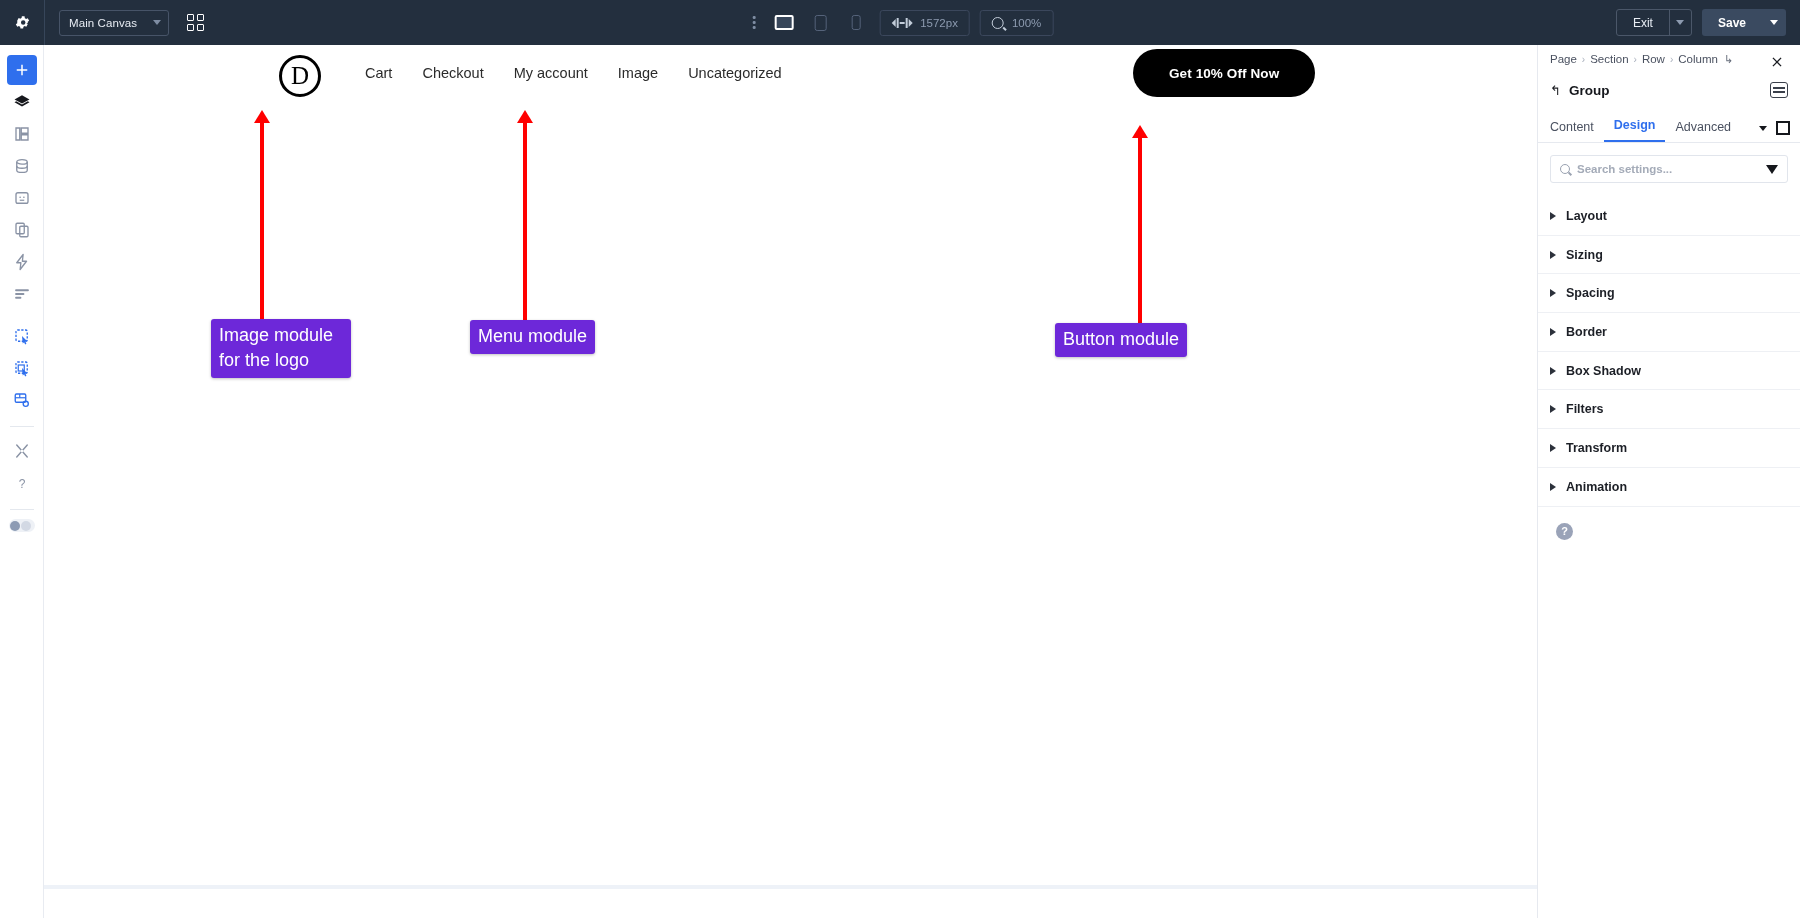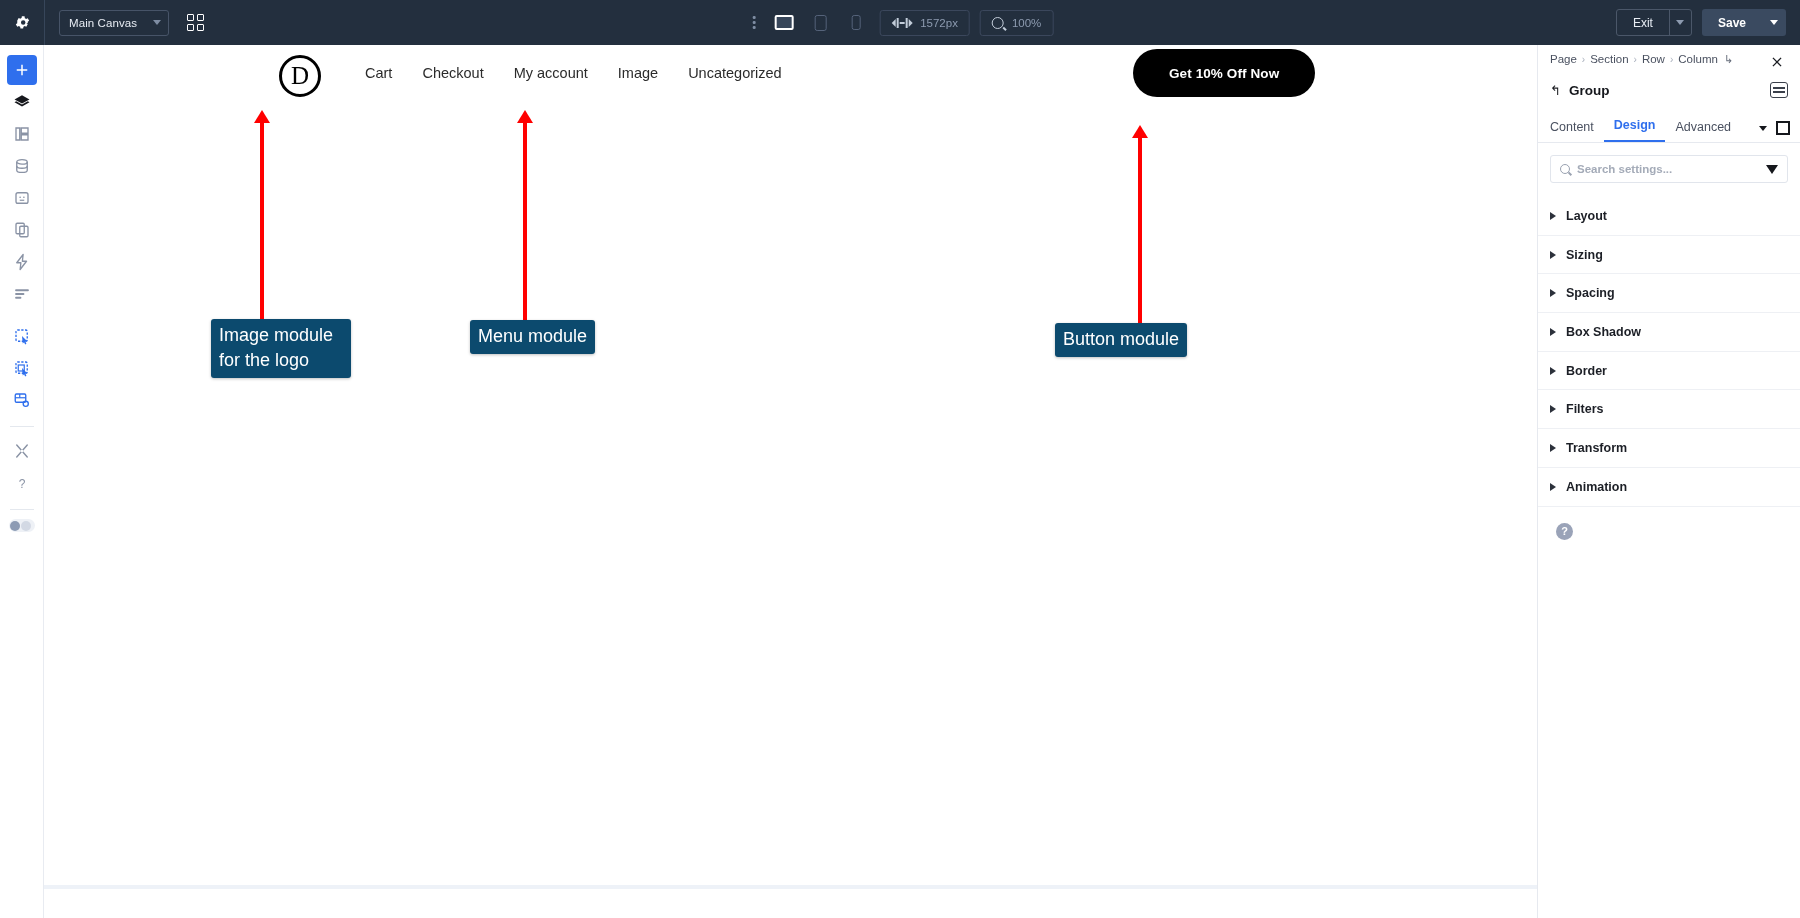--- a/index.html
+++ b/index.html
@@ -119,21 +119,21 @@
   .hr-bottom { position: absolute; left: 0; top: 840px; width: 1493px; height: 4px; background: #eef2f8; }
 
   
   .anno-arrow { position: absolute; width: 4px; background: #ff0000; }
   .anno-head {
     position: absolute; width: 0; height: 0;
     border-left: 8px solid transparent; border-right: 8px solid transparent;
     border-bottom: 13px solid #ff0000;
   }
   .anno-label {
-    position: absolute; background: #0c4a6e; color: #ffffff;
+    position: absolute; background: #6d28d9; color: #ffffff;
     font-size: 18px; line-height: 25px; padding: 4px 8px 5px 8px; border-radius: 3px;
     white-space: pre-line; box-shadow: 0 1px 3px rgba(0,0,0,.25);
   }
 
   
   .rpanel {
     position: absolute; top: 45px; right: 0; width: 263px; height: 873px;
     background: #ffffff; border-left: 1px solid #e6e9ef;
   }
   .rp-crumb { display: flex; align-items: center; height: 28px; padding: 0 12px; }
@@ -422,25 +422,25 @@
       <div class="acc-row">
         <span class="tri"></span>
         <span class="atxt">Sizing</span>
       </div>
       <div class="acc-row">
         <span class="tri"></span>
         <span class="atxt">Spacing</span>
       </div>
       <div class="acc-row">
         <span class="tri"></span>
+        <span class="atxt">Border</span>
+      </div>
+      <div class="acc-row">
+        <span class="tri"></span>
         <span class="atxt">Box Shadow</span>
-      </div>
-      <div class="acc-row">
-        <span class="tri"></span>
-        <span class="atxt">Border</span>
       </div>
       <div class="acc-row">
         <span class="tri"></span>
         <span class="atxt">Filters</span>
       </div>
       <div class="acc-row">
         <span class="tri"></span>
         <span class="atxt">Transform</span>
       </div>
       <div class="acc-row">

